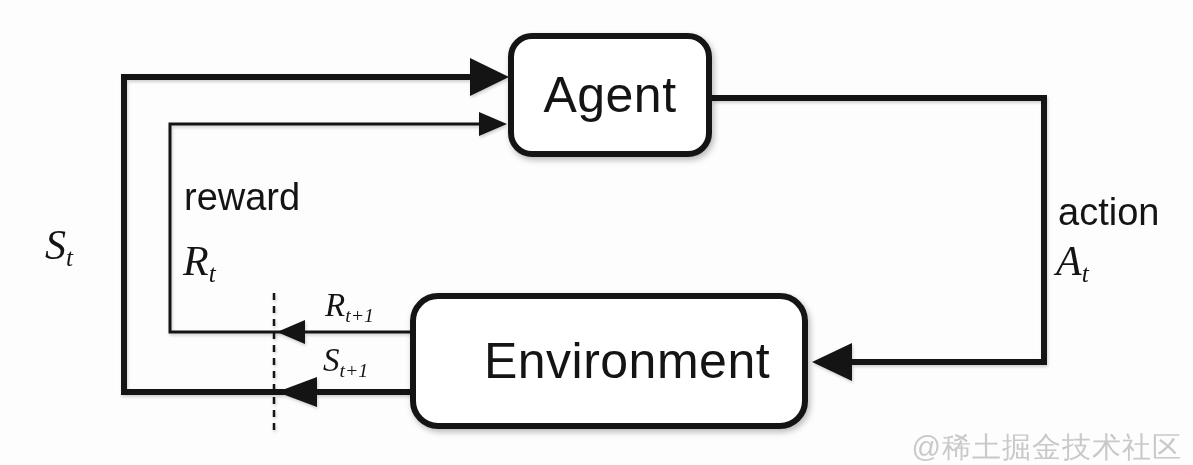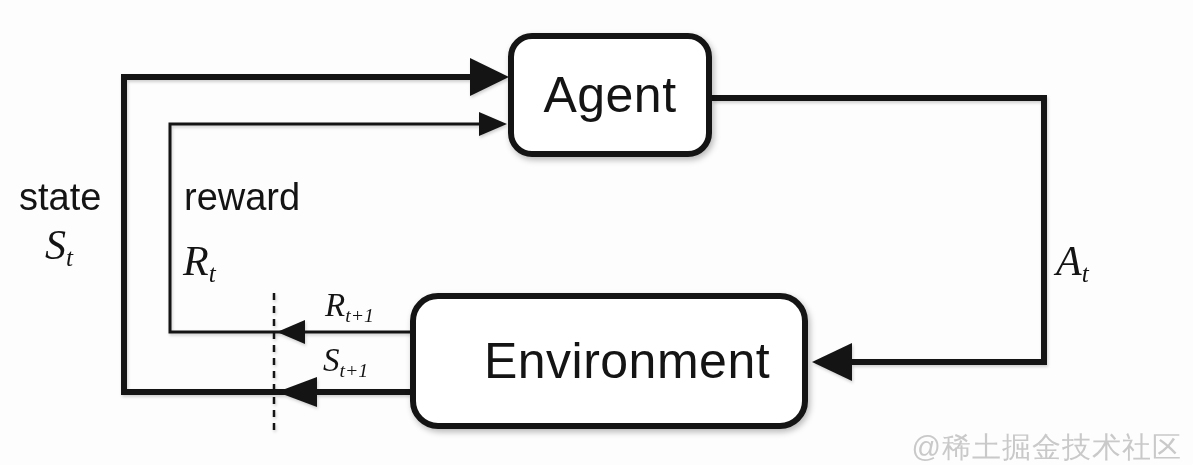--- a/index.html
+++ b/index.html
@@ -108,30 +108,30 @@
     <line class="dashed" x1="274" y1="293" x2="274" y2="432"></line>
   </svg>
 
   <div class="box box-agent">
     <span>Agent</span>
   </div>
   <div class="box box-environment">
     <span>Environment</span>
   </div>
 
-  <div class="word" style="left:19px; top:178px;">state</div>
   <div class="math" style="left:45px; top:224px;font-family:Liberation Serif, serif;">
     <span>S</span><sub>t</sub>
   </div>
 
   <div class="word" style="left:184px; top:178px;">reward</div>
   <div class="math" style="left:183px; top:240px;">
     <span>R</span><sub>t</sub>
   </div>
 
+  <div class="word" style="left:1058px; top:193px;">action</div>
   <div class="math" style="left:1056px; top:240px;">
     <span>A</span><sub>t</sub>
   </div>
 
   <div class="math math-small" style="left:325px; top:289px;">
     <span>R</span><sub>t+1</sub>
   </div>
   <div class="math math-small" style="left:323px; top:344px;text-align:center;">
     <span>S</span><sub>t+1</sub>
   </div>

